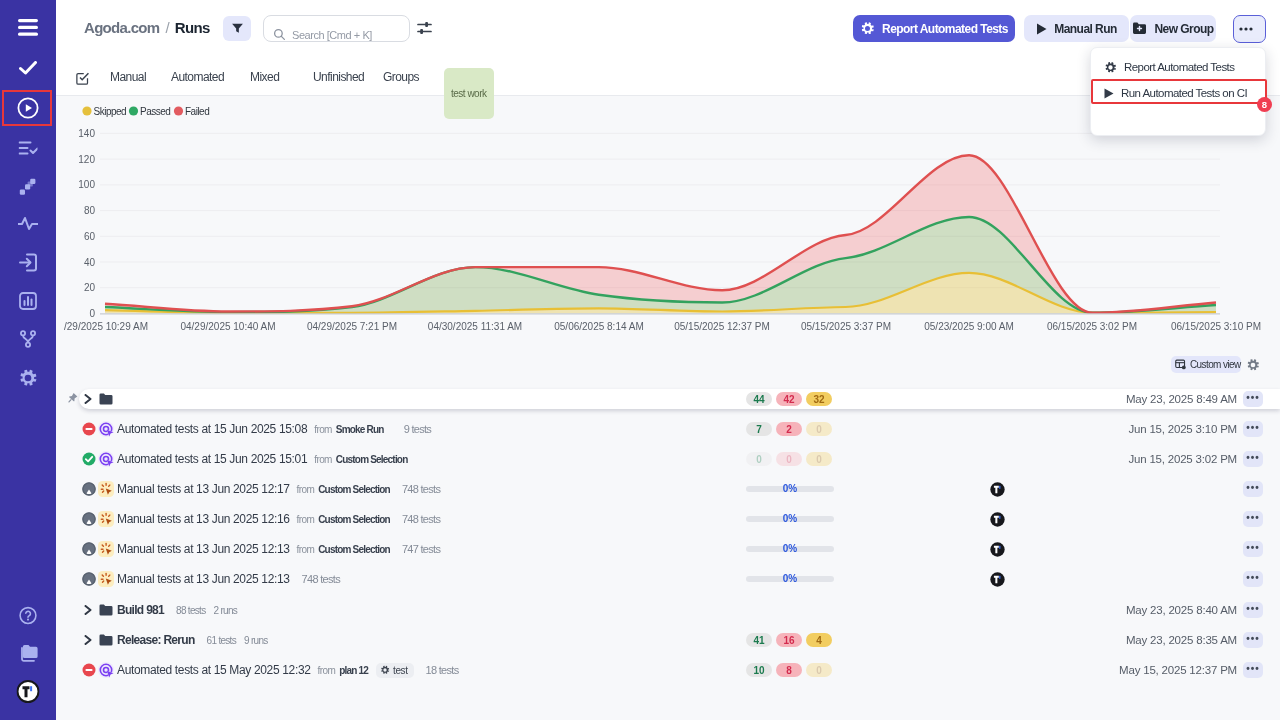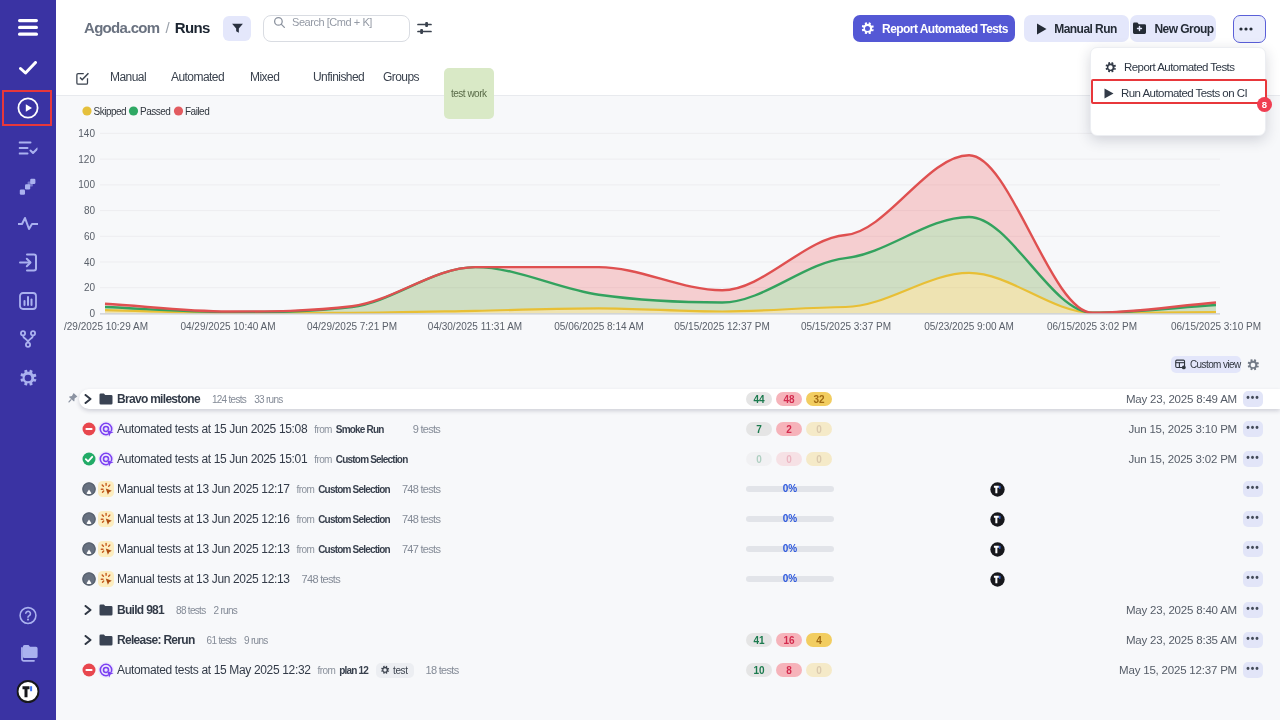--- a/index.html
+++ b/index.html
@@ -11,21 +11,21 @@
 #sidebar { left:0; top:0; width:56px; height:720px; background:#3a33a3; z-index:30; }
 #sidebar svg { position:absolute; left:50%; transform:translateX(-50%); }
 .redbox { position:absolute; border:2px solid #e8373b; z-index:40; }
 
 
 #topbar { left:56px; top:0; width:1224px; height:60px; background:#fff; }
 #crumb { position:absolute; left:28px; top:19px; font-size:15px; font-weight:bold; letter-spacing:-0.7px; color:#6a7280; white-space:nowrap; }
 #crumb b { color:#1b2430; }
 #crumb .sl { color:#9aa1ab; font-weight:400; padding:0 6px;}
 .filterbtn { position:absolute; left:167px; top:16px; width:28px; height:25px; background:#e4e7fb; border-radius:6px; display:flex; align-items:center; justify-content:center; }
-.search { position:absolute; left:207px; top:15px; width:147px; height:27px; background:#fff; border:1px solid #d9dce2; border-radius:8px; display:flex; align-items:flex-start; padding-left:9px; color:#949aa5; font-size:11px; letter-spacing:-0.45px; white-space:nowrap; }
+.search { position:absolute; left:207px; top:15px; width:147px; height:27px; background:#fff; border:1px solid #d9dce2; border-radius:8px; display:flex; align-items:flex-end; padding-left:9px; color:#949aa5; font-size:11px; letter-spacing:-0.45px; white-space:nowrap; }
 .search svg { margin-right:6px; }
 .sliders { position:absolute; left:361px; top:21px; }
 .btn { position:absolute; top:15px; height:27px; border-radius:7px; display:flex; align-items:center; justify-content:center; font-size:12px; font-weight:bold; letter-spacing:-0.55px; color:#242b36; background:#e4e7fb; white-space:nowrap; }
 .btn svg { margin-right:7px; }
 #btn-report { left:797px; width:162px; background:#5458d5; color:#fff; }
 #btn-manual { left:968px; width:105px; }
 #btn-group  { left:1074px; width:86px; }
 #btn-dots { left:1177px; width:33px; height:28px; background:#e9ecfc; border:1.5px solid #5a5fd8; border-radius:7px; }
 
 
@@ -292,28 +292,23 @@
           <path d="M4.3 1.2 h5.4 l-0.8 3.6 l1.7 2.1 a0.5 0.5 0 0 1 -0.4 0.8 h-6.4 a0.5 0.5 0 0 1 -0.4 -0.8 l1.7 -2.1z"></path>
           <rect x="6.35" y="7.7" width="1.3" height="4.6" rx="0.65"></rect>
         </g>
       </svg>
       <svg style="position:absolute;left:28px;top:10px" width="8" height="10" viewBox="0 0 8 10">
         <path d="M1.5 1 L6.5 5 L1.5 9" fill="none" stroke="#2f3744" stroke-width="2" stroke-linecap="round" stroke-linejoin="round"></path>
       </svg>
       <svg style="position:absolute;left:43px;top:9px" width="14" height="12" viewBox="0 0 14 12">
         <path d="M0.5 1.8 a1.3 1.3 0 0 1 1.3 -1.3 h3.1 l1.3 1.5 h6 a1.3 1.3 0 0 1 1.3 1.3 v7 a1.3 1.3 0 0 1 -1.3 1.3 h-10.4 a1.3 1.3 0 0 1 -1.3 -1.3z" fill="#3a4353"></path>
       </svg>
-<div class="rowline" style="left:61px">
-        <span class="title" style="font-weight:bold;letter-spacing:-0.7px">Bravo milestone</span>
-        <span class="meta" style="margin-left:12px">124 tests</span>
-        <span class="meta" style="margin-left:8px">33 runs</span>
-      </div>
 <div class="badges">
         <span class="bdg bg">44</span>
-        <span class="bdg br">48</span>
+        <span class="bdg br">42</span>
         <span class="bdg by">32</span>
       </div>
       <div class="date">May 23, 2025 8:49 AM</div>
       <div class="dots">
         <span>•••</span>
       </div>
     </div>
 <div class="row" style="top:30px">
       <svg style="position:absolute;left:26px;top:8px" width="14" height="14" viewBox="0 0 14 14">
         <circle cx="7" cy="7" r="6.5" fill="#e8474e"></circle>
@@ -325,21 +320,21 @@
           <circle cx="8" cy="8" r="5.7"></circle>
           <circle cx="8" cy="8" r="2.5"></circle>
         </g>
         <path d="M9 9 L17 11.5 L17 17 L11.5 17 Z" fill="#f7f8fa"></path>
         <path d="M8.8 8.8 L15.6 11.2 L12.6 12.6 L11.2 15.6 Z" fill="#7b40f2"></path>
       </svg>
 <div class="rowline" style="left:61px">
         <span class="title">Automated tests at 15 Jun 2025 15:08</span>
         <span class="from" style="margin-left:7px">from</span>
         <span class="fromb" style="margin-left:4px">Smoke Run</span>
-        <span class="meta" style="margin-left:29px;font-size:11px">9 tests</span>
+        <span class="meta" style="margin-left:20px;font-size:11px">9 tests</span>
       </div>
 <div class="badges">
         <span class="bdg bg">7</span>
         <span class="bdg br">2</span>
         <span class="bdg by dim">0</span>
       </div>
       <div class="date">Jun 15, 2025 3:10 PM</div>
       <div class="dots">
         <span>•••</span>
       </div>

